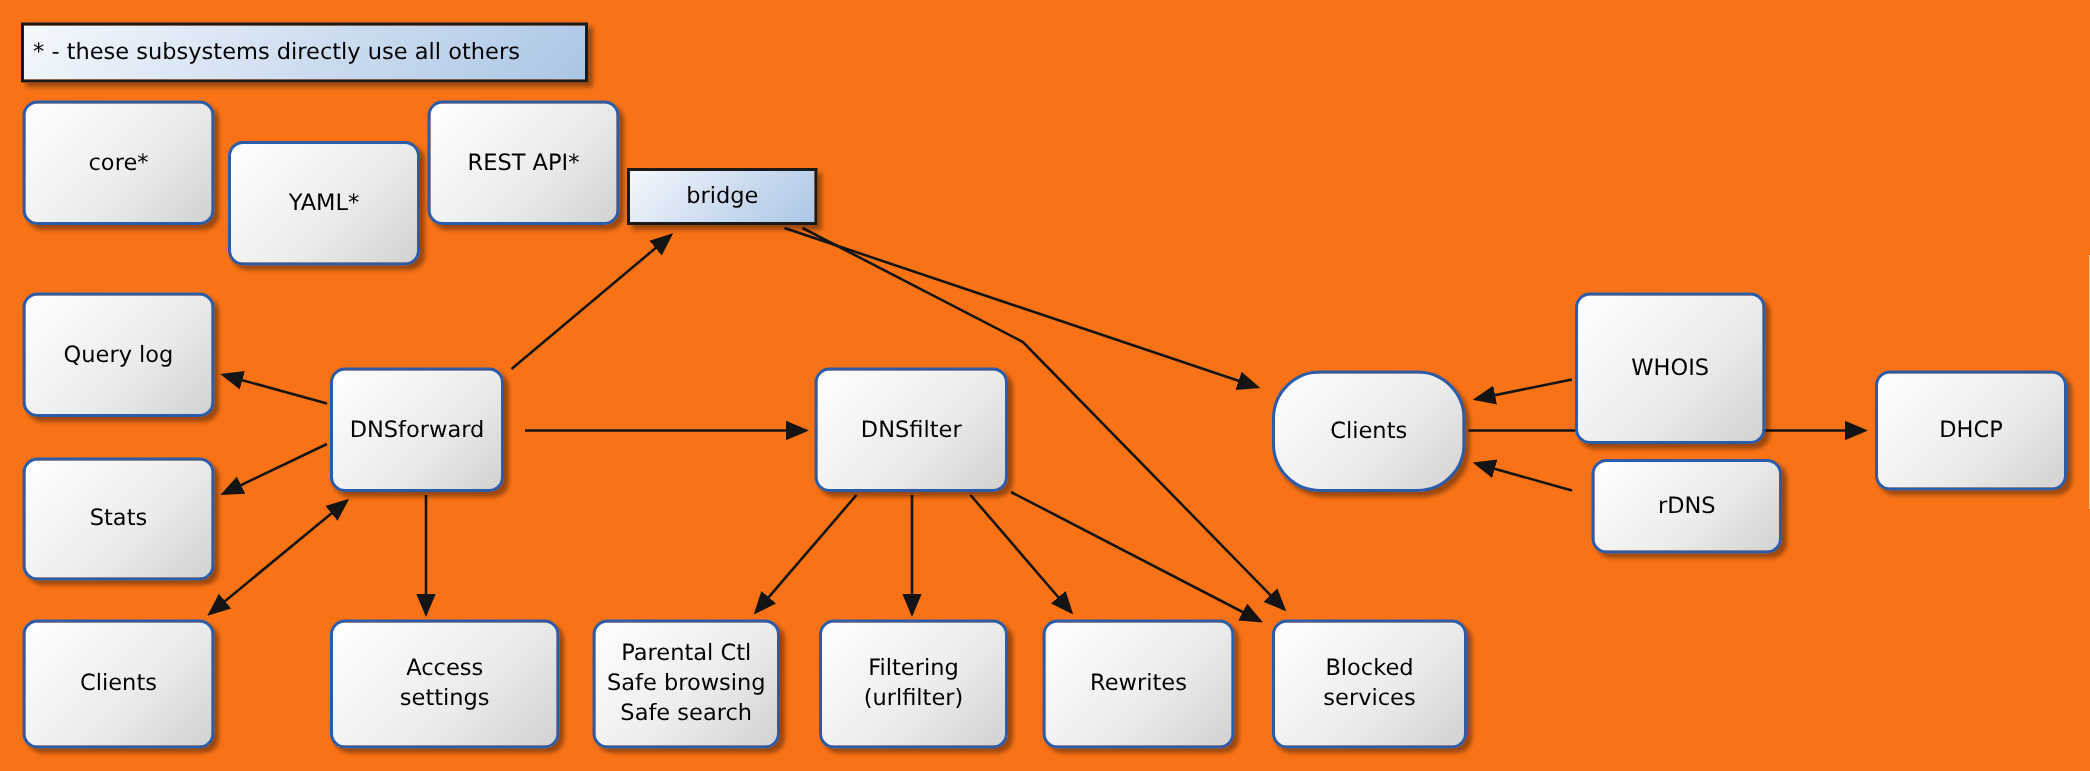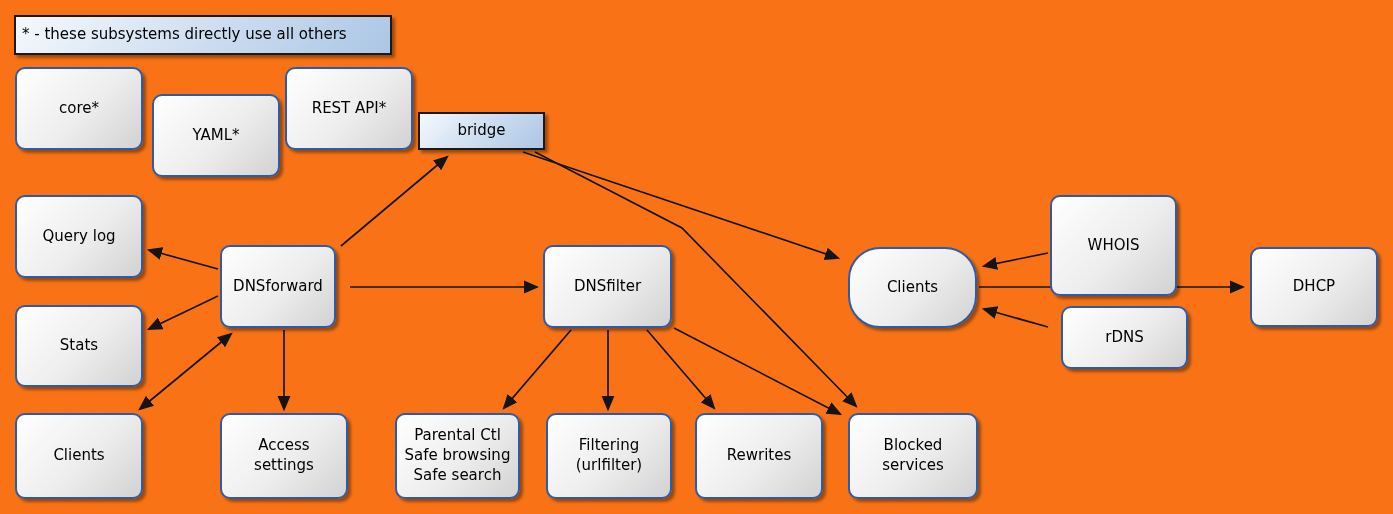--- a/index.html
+++ b/index.html
@@ -78,21 +78,21 @@
   <div class="node" style="left:15px; top:305px; width:128px; height:82px;">
     <span class="label">Stats</span>
   </div>
   <div class="node" style="left:15px; top:413px; width:128px; height:86px;">
     <span class="label">Clients</span>
   </div>
 
   <div class="node" style="left:220px; top:245px; width:116px; height:83px;">
     <span class="label">DNSforward</span>
   </div>
-  <div class="node" style="left:220px; top:413px; width:128px; height:86px;">
+  <div class="node" style="left:220px; top:413px; width:153px; height:86px;">
     <span class="label">Access
 settings</span>
   </div>
 
   <div class="node" style="left:543px; top:245px; width:129px; height:83px;">
     <span class="label">DNSfilter</span>
   </div>
 
   <div class="node" style="left:395px; top:413px; width:125px; height:86px;">
     <span class="label">Parental Ctl

